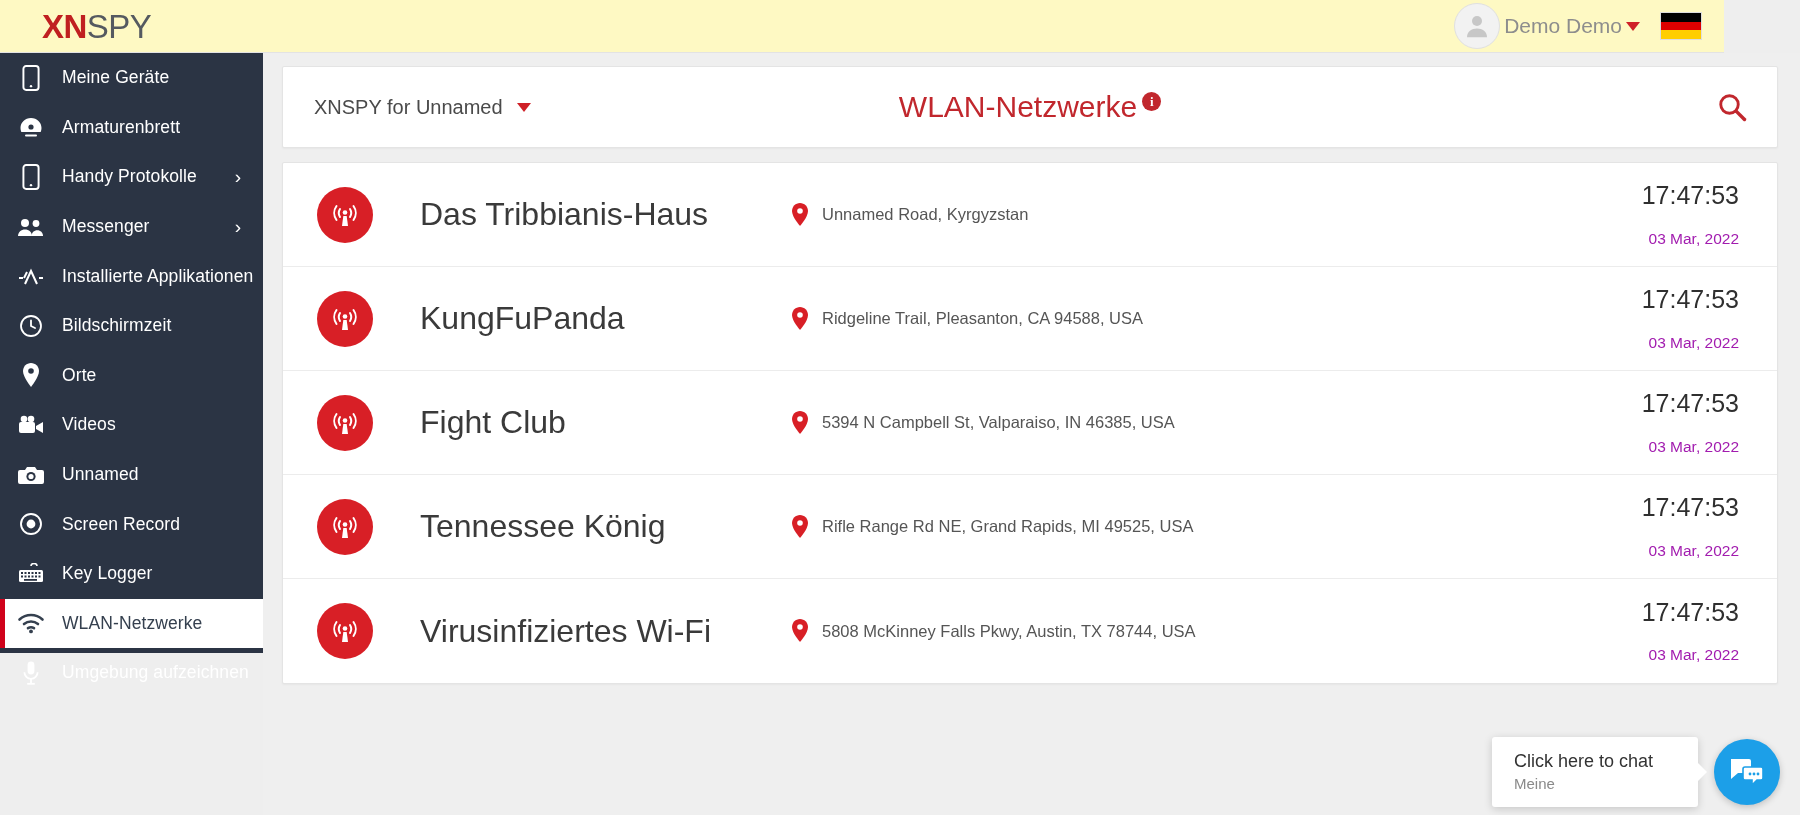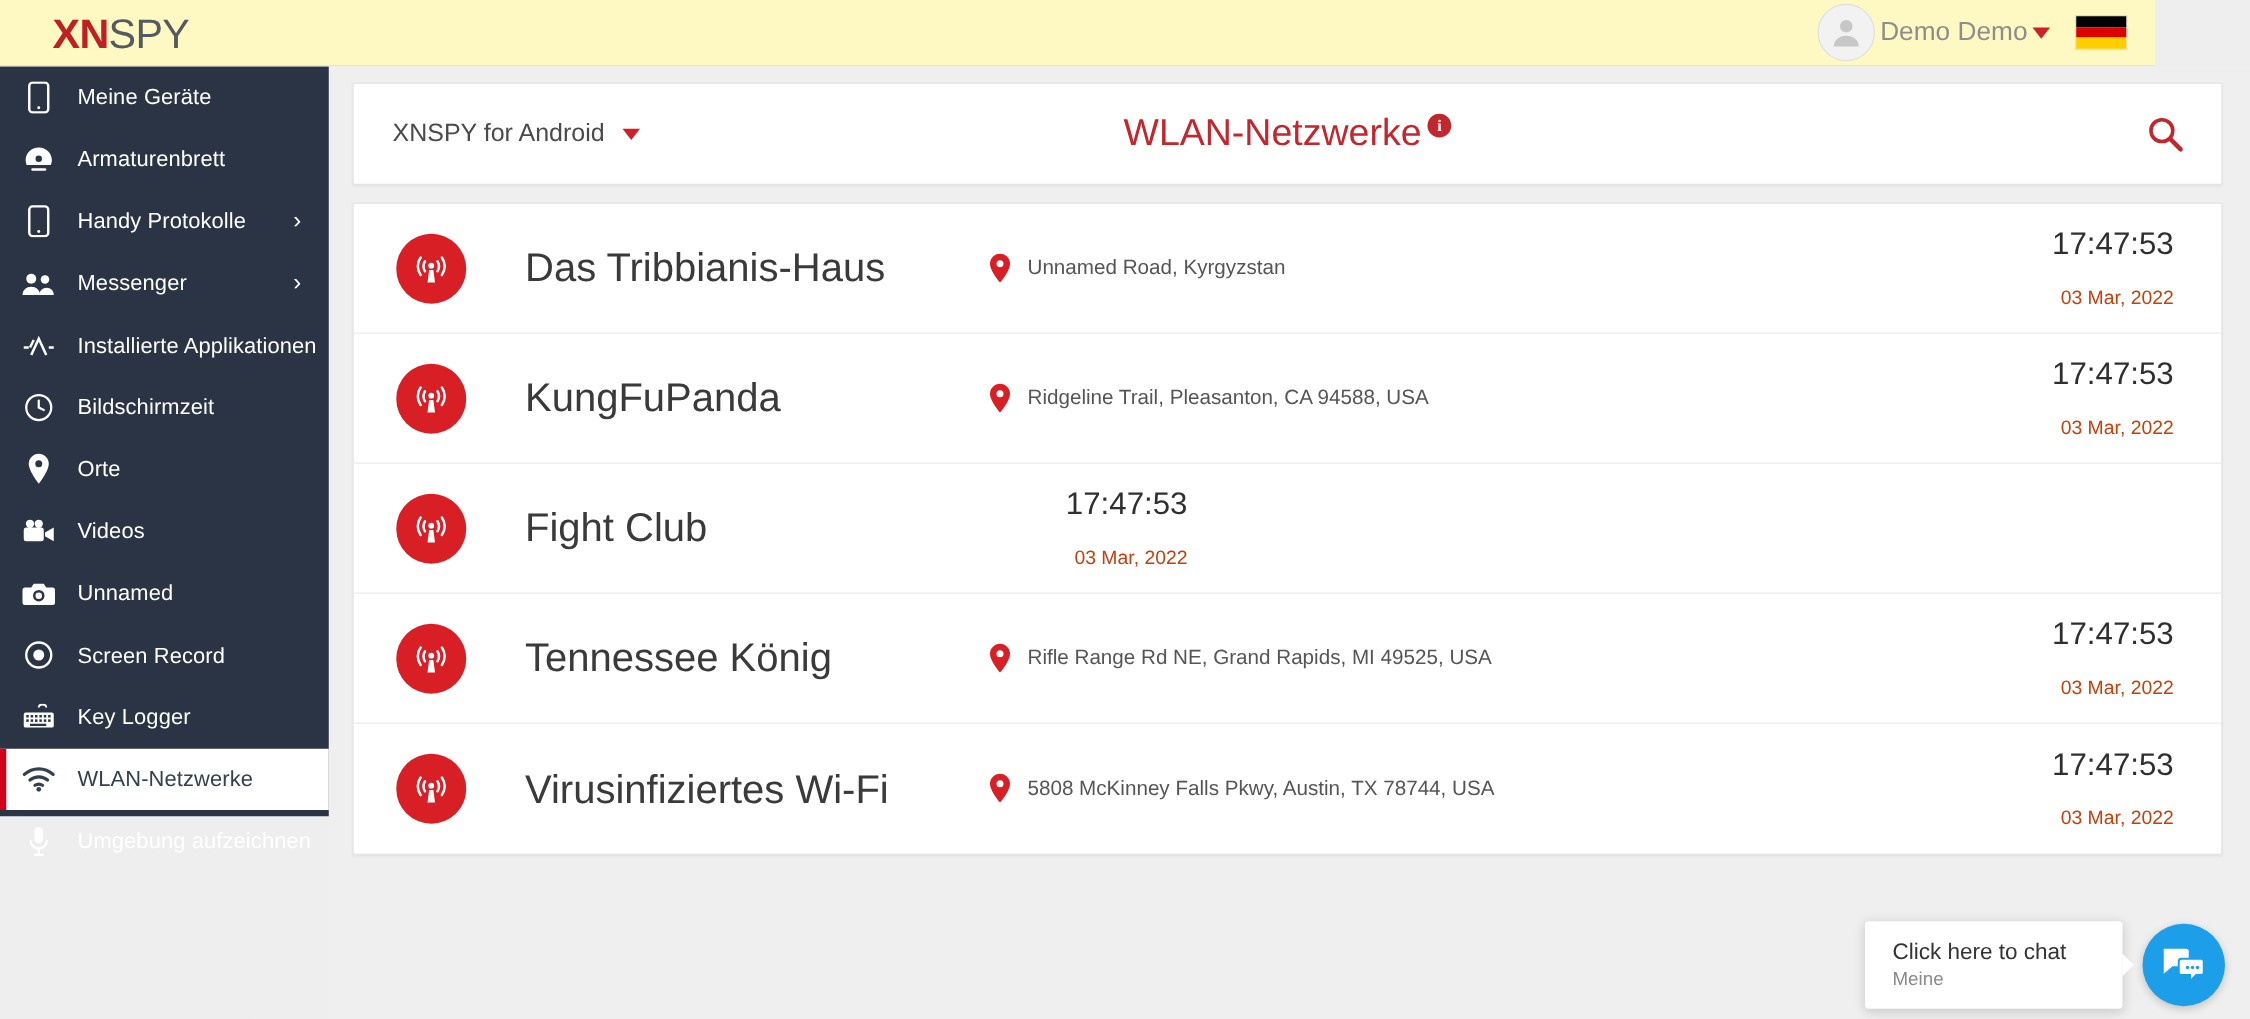--- a/index.html
+++ b/index.html
@@ -166,21 +166,21 @@
     display: flex; align-items: center; gap: 12px;
     flex: 1 1 auto;
     margin-left: 10px;
   }
   .addr-text { font-size: 16.5px; color: #555555; }
   .time-cell {
     text-align: right;
     margin-right: 38px; min-width: 170px;
   }
   .time-main { font-size: 25px; color: #2f2f2f; line-height: 1.15; }
-  .time-sub { font-size: 15.5px; color: #c2410c; margin-top: 20px; }
+  .time-sub { font-size: 15.5px; color: #a21caf; margin-top: 20px; }
 
   
   .chat-bubble-wrap {
     position: absolute; right: 20px; bottom: 8px;
     display: flex; align-items: center;
     z-index: 40;
   }
   .chat-tip {
     background: #ffffff;
     box-shadow: 0 2px 9px rgba(0,0,0,0.17);
@@ -395,21 +395,21 @@
       </span>
       <span class="lbl">Umgebung aufzeichnen</span>
     </div>
 
   </div>
 
   <div class="main">
 
     <div class="panel header-panel">
       <div class="device-select">
-        <span class="txt">XNSPY for Android</span>
+        <span class="txt">XNSPY for Unnamed</span>
         <span class="caret-red"></span>
       </div>
       <div class="page-title">
         <span>WLAN-Netzwerke</span><span class="info-badge">i</span>
       </div>
       <div class="search-btn">
         <svg width="30" height="30" viewBox="0 0 24 24">
             <circle cx="10" cy="10" r="7" fill="none" stroke="#c1272d" stroke-width="2.3"></circle>
             <path d="M15.3 15.3 L22 22" stroke="#c1272d" stroke-width="2.8" stroke-linecap="round"></path>
           </svg>
@@ -473,20 +473,27 @@
           <svg width="32" height="32" viewBox="0 0 32 32">
               <path d="M7.5 7 A12 12 0 0 0 7.5 21" fill="none" stroke="#fff" stroke-width="2" stroke-linecap="round"></path>
               <path d="M24.5 7 A12 12 0 0 1 24.5 21" fill="none" stroke="#fff" stroke-width="2" stroke-linecap="round"></path>
               <path d="M11 10 A7.5 7.5 0 0 0 11 18" fill="none" stroke="#fff" stroke-width="2" stroke-linecap="round"></path>
               <path d="M21 10 A7.5 7.5 0 0 1 21 18" fill="none" stroke="#fff" stroke-width="2" stroke-linecap="round"></path>
               <circle cx="16" cy="13.5" r="2.3" fill="#fff"></circle>
               <path d="M14.3 17 L17.7 17 L19 27 L13 27z" fill="#fff"></path>
             </svg>
         </div>
         <div class="wifi-name">Fight Club</div>
+        <div class="addr-cell">
+          <svg width="20" height="26" viewBox="0 0 20 26">
+              <path d="M10 1C5.6 1 2 4.6 2 9c0 6 8 15 8 15s8-9 8-15c0-4.4-3.6-8-8-8z" fill="#d81f26"></path>
+              <circle cx="10" cy="9" r="2.8" fill="#fff"></circle>
+            </svg>
+          <span class="addr-text">5394 N Campbell St, Valparaiso, IN 46385, USA</span>
+        </div>
         <div class="time-cell">
           <div class="time-main">17:47:53</div>
           <div class="time-sub">03 Mar, 2022</div>
         </div>
       </div>
 
       <div class="wifi-row">
         <div class="wifi-icon">
           <svg width="32" height="32" viewBox="0 0 32 32">
               <path d="M7.5 7 A12 12 0 0 0 7.5 21" fill="none" stroke="#fff" stroke-width="2" stroke-linecap="round"></path>

